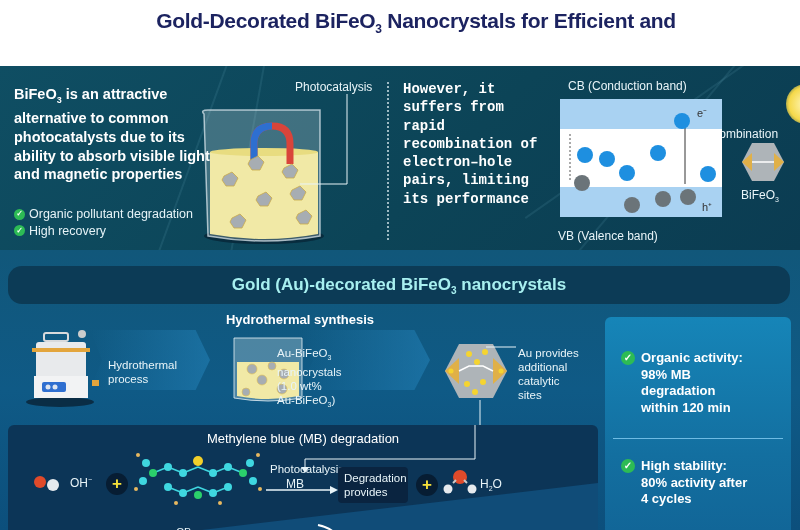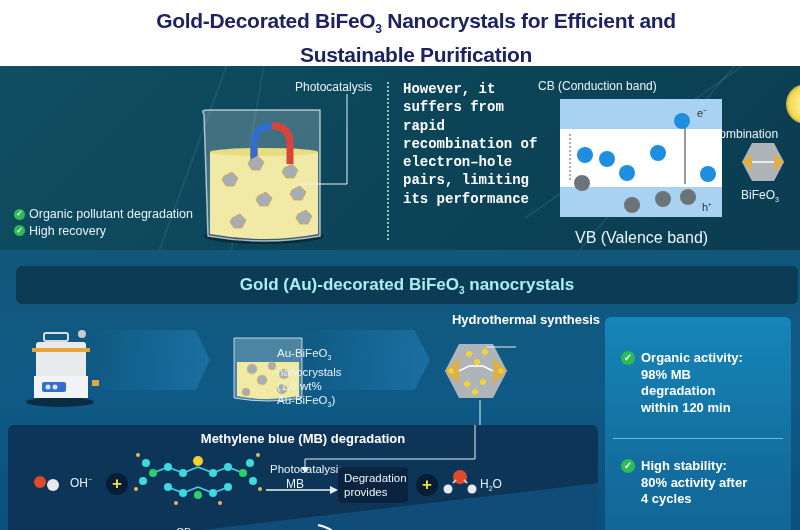--- a/index.html
+++ b/index.html
@@ -19,69 +19,71 @@
   .checks { position: absolute; left: 14px; top: 140px; color: #e6f3f7; font-size: 12.5px; line-height: 16.5px; }
   .check-row { display: flex; align-items: center; gap: 4px; }
   .chk { width: 11px; height: 11px; border-radius: 50%; background: #2dbb55; display: inline-flex; align-items: center; justify-content: center; color: #fff; font-size: 8px; font-weight: bold; }
 
   .beaker-top { position: absolute; left: 198px; top: 38px; width: 132px; height: 140px; }
   .photocat-label { position: absolute; left: 295px; top: 14px; color: #e8f4f8; font-size: 12px; }
   .divider-v { position: absolute; left: 387px; top: 16px; height: 158px; border-left: 2px dotted rgba(220,235,240,0.7); }
 
   .however { position: absolute; left: 403px; top: 14px; width: 150px; color: #ffffff; font-weight: bold; font-size: 14px; line-height: 18.3px; font-family: Liberation Mono, monospace; }
   .band-diagram { position: absolute; left: 560px; top: 33px; width: 162px; height: 118px; }
-  .cb-label { position: absolute; left: 497px; top: 13px; color: #e8f4f8; font-size: 12px; padding-left: 41px; }
+  .cb-label { position: absolute; left: 527px; top: 13px; color: #e8f4f8; font-size: 12px; padding-left: 41px; }
   .rr-label { position: absolute; left: 668px; top: 13px; color: #e8f4f8; font-size: 12px; white-space: nowrap; margin-top: 48px; }
-  .vb-label { position: absolute; left: 575px; top: 163px; color: #e8f4f8; font-size: 16px; }
+  .vb-label { position: absolute; left: 558px; top: 163px; color: #e8f4f8; font-size: 12px; }
   .bifeo-hex { position: absolute; left: 742px; top: 75px; }
   .bifeo-label { position: absolute; left: 741px; top: 122px; color: #e8f4f8; font-size: 12px; }
   .bifeo-label sub { font-size: 7px; }
   .sun { position: absolute; left: 786px; top: 18px; width: 40px; height: 40px; border-radius: 50%; background: radial-gradient(circle, #fff8c0 0%, #f5d94a 60%, rgba(245,217,74,0) 100%); }
 
   .bottom { position: absolute; left: 0; top: 250px; width: 800px; height: 280px;
             background: linear-gradient(180deg, #11577a 0%, #0f5a86 50%, #0c4f7c 100%); overflow: hidden; }
-  .sec-title { position: absolute; left: 16px; top: 16px; width: 782px; height: 38px; background: #0c3b56; border-radius: 6px; text-align: center; color: #a8f0f0; font-weight: bold; font-size: 17px; line-height: 38px; }
+  .sec-title { position: absolute; left: 8px; top: 16px; width: 782px; height: 38px; background: #0c3b56; border-radius: 14px; text-align: center; color: #a8f0f0; font-weight: bold; font-size: 17px; line-height: 38px; }
   .sec-title sub { font-size: 10px; }
 
-  .hydro-title { position: absolute; left: 0; top: 62px; width: 600px; text-align: right; color: #ffffff; font-weight: bold; font-size: 13px; }
+  .hydro-title { position: absolute; left: 0; top: 62px; width: 600px; text-align: center; color: #ffffff; font-weight: bold; font-size: 13px; }
 
   .chev { position: absolute; top: 80px; height: 60px; background: linear-gradient(90deg, rgba(30,120,170,0.0), rgba(35,130,185,0.55)); clip-path: polygon(0 0, 88% 0, 100% 50%, 88% 100%, 0 100%, 10% 50%); }
 
   .step-text { position: absolute; color: #e8f4f8; font-size: 11.5px; line-height: 14px; }
   .step-text sub { font-size: 7px; }
 
   .mb-panel { position: absolute; left: 8px; top: 175px; width: 590px; height: 120px; background: #0c3557; border-radius: 6px; overflow: hidden; }
   .mb-wedge { position: absolute; left: 0; top: 58px; width: 590px; height: 70px; background: #104c78; clip-path: polygon(0 100%, 100% 0, 100% 100%); }
-  .mb-title { position: absolute; left: 0; top: 6px; width: 590px; text-align: center; color: #ffffff; font-weight: bold; font-size: 13px; }
+  .mb-title { position: absolute; left: 0; top: 6px; width: 590px; text-align: center; color: #ffffff; font-weight: normal; font-size: 13px; }
   .plus { position: absolute; width: 22px; height: 22px; border-radius: 50%; background: #071d33; color: #f5e03a; font-weight: bold; font-size: 17px; line-height: 21px; text-align: center; }
   .small-label { position: absolute; color: #e8f4f8; font-size: 12px; }
   .small-label sub, .small-label sup { font-size: 7px; }
   .deg-box { position: absolute; left: 330px; top: 42px; width: 70px; height: 36px; background: #0a2440; border-radius: 4px; color: #e8f4f8; font-size: 11.5px; line-height: 14px; padding: 4px 6px; }
 
   .results { position: absolute; left: 605px; top: 67px; width: 186px; height: 230px; background: linear-gradient(180deg, #1685b8 0%, #136fa0 60%, #116496 100%); border-radius: 6px; }
   .res-item { position: absolute; left: 16px; color: #ffffff; font-weight: bold; font-size: 13px; line-height: 16.5px; display: flex; gap: 6px; }
   .res-item .chk { width: 14px; height: 14px; font-size: 10px; margin-top: 1px; flex: none; }
   .res-divider { position: absolute; left: 8px; top: 121px; width: 170px; height: 1px; background: rgba(150,220,255,0.7); }
 </style>
 </head>
 <body>
 
 <div class="header">
   <div class="title">
     <span>Gold-Decorated BiFeO</span><sub>3</sub><span> Nanocrystals for Efficient and</span><br>
-    <span>Sustainable Purification</span>
   </div>
 </div>
 
 <div class="top">
   <div class="ray" style="left:240px;top:-40px;transform:rotate(20deg);"></div>
   <div class="ray" style="left:270px;top:-40px;transform:rotate(10deg);"></div>
   <div class="ray" style="left:750px;top:-20px;transform:rotate(40deg);"></div>
   <div class="ray" style="left:770px;top:-20px;transform:rotate(55deg);"></div>
 
+  <div class="intro-text">
+    <span>BiFeO</span><sub>3</sub><span> is an attractive alternative to common photocatalysts due to its ability to absorb visible light and magnetic properties</span>
+  </div>
   <div class="checks">
     <div class="check-row">
       <span class="chk">✓</span>
       <span>Organic pollutant degradation</span>
     </div>
     <div class="check-row">
       <span class="chk">✓</span>
       <span>High recovery</span>
     </div>
   </div>
@@ -160,20 +162,24 @@
     <rect x="14" y="14" width="50" height="52" rx="3" fill="#e8eaec"></rect>
     <rect x="10" y="20" width="58" height="4" fill="#e3a53c"></rect>
     <rect x="22" y="5" width="24" height="8" rx="2" fill="none" stroke="#d8dadc" stroke-width="2"></rect>
     <circle cx="60" cy="6" r="4" fill="#ccc"></circle>
     <rect x="12" y="48" width="54" height="22" fill="#f2f3f4"></rect>
     <rect x="20" y="54" width="24" height="10" rx="2" fill="#2f6fd0"></rect>
     <circle cx="26" cy="59" r="2.5" fill="#dfe6f0"></circle>
       <circle cx="33" cy="59" r="2.5" fill="#dfe6f0"></circle>
     <rect x="70" y="52" width="7" height="6" fill="#e3a53c"></rect>
   </svg>
+  <div class="step-text" style="left:108px;top:108px;">
+    <span>Hydrothermal</span><br>
+    <span>process</span>
+  </div>
 
   <svg style="position:absolute;left:232px;top:84px;" width="72" height="68" viewBox="0 0 72 68">
     <path d="M2 4 L70 4 L70 64 Q36 70 2 64 Z" fill="rgba(220,235,240,0.3)" stroke="rgba(230,240,245,0.8)"></path>
     <path d="M5 28 L67 28 L67 62 Q36 68 5 62 Z" fill="#f1e9a6"></path>
     <g fill="#a7adb2" stroke="#e0c050" stroke-width="0.6">
       <circle cx="20" cy="35" r="5"></circle>
         <circle cx="40" cy="32" r="4"></circle>
         <circle cx="52" cy="40" r="5"></circle>
       <circle cx="30" cy="46" r="5"></circle>
         <circle cx="50" cy="55" r="5"></circle>
@@ -200,20 +206,26 @@
         <circle cx="38" cy="40" r="3"></circle>
         <circle cx="30" cy="50" r="3"></circle>
         <circle cx="6" cy="29" r="2.5"></circle>
         <circle cx="56" cy="29" r="2.5"></circle>
       </g>
   </svg>
   <svg style="position:absolute;left:470px;top:80px;" width="50" height="220">
     <line x1="16" y1="17" x2="46" y2="17" stroke="#e8f4f8" stroke-width="1"></line>
     <line x1="10" y1="70" x2="10" y2="118" stroke="#e8f4f8" stroke-width="1"></line>
   </svg>
+  <div class="step-text" style="left:518px;top:96px;">
+    <span>Au provides</span><br>
+    <span>additional</span><br>
+    <span>catalytic</span><br>
+    <span>sites</span>
+  </div>
 
   <div class="mb-panel">
     <div class="mb-wedge"></div>
     <div class="mb-title">Methylene blue (MB) degradation</div>
     <svg style="position:absolute;left:0;top:0;" width="590" height="120">
       <polyline points="467,0 467,34 297,34 297,42" fill="none" stroke="#e8f4f8" stroke-width="1"></polyline>
       <polygon points="293,42 301,42 297,48" fill="#e8f4f8"></polygon>
       <line x1="258" y1="65" x2="322" y2="65" stroke="#e8f4f8" stroke-width="1.5"></line>
       <polygon points="322,61 330,65 322,69" fill="#e8f4f8"></polygon>
       <circle cx="32" cy="57" r="6" fill="#e04a2a"></circle>

